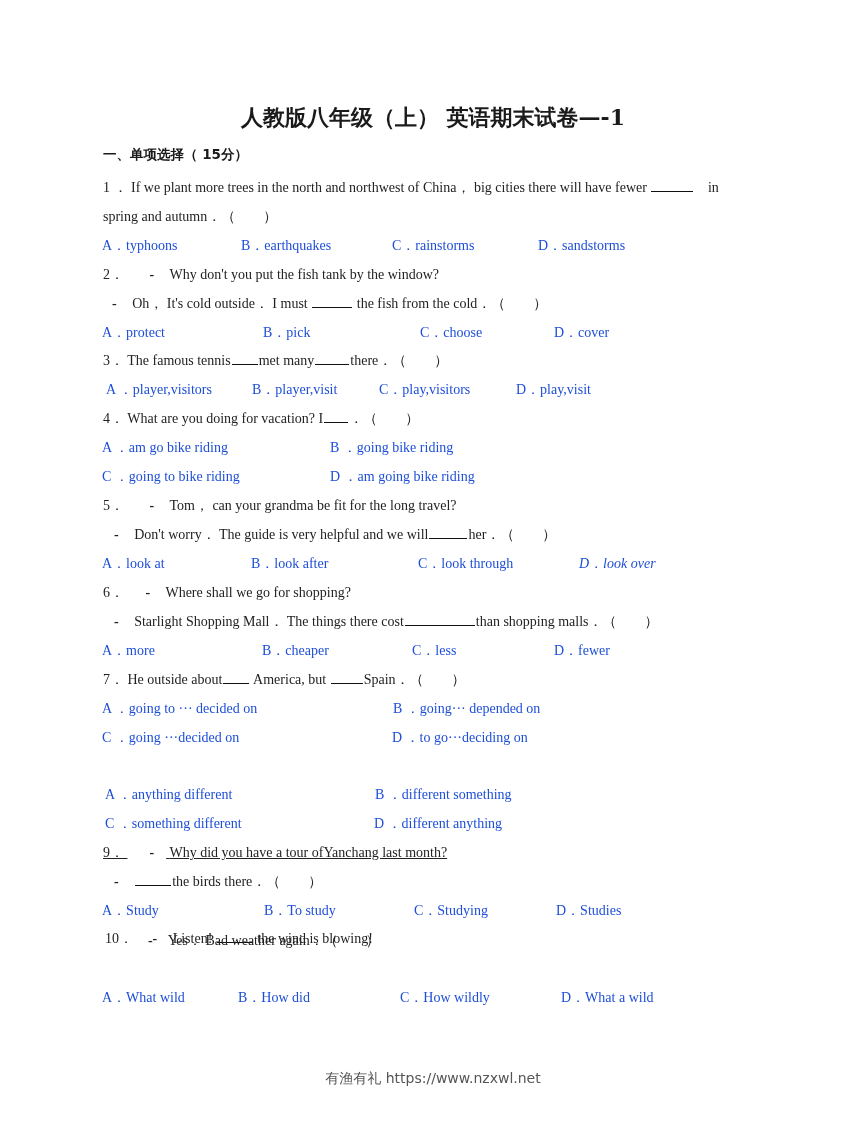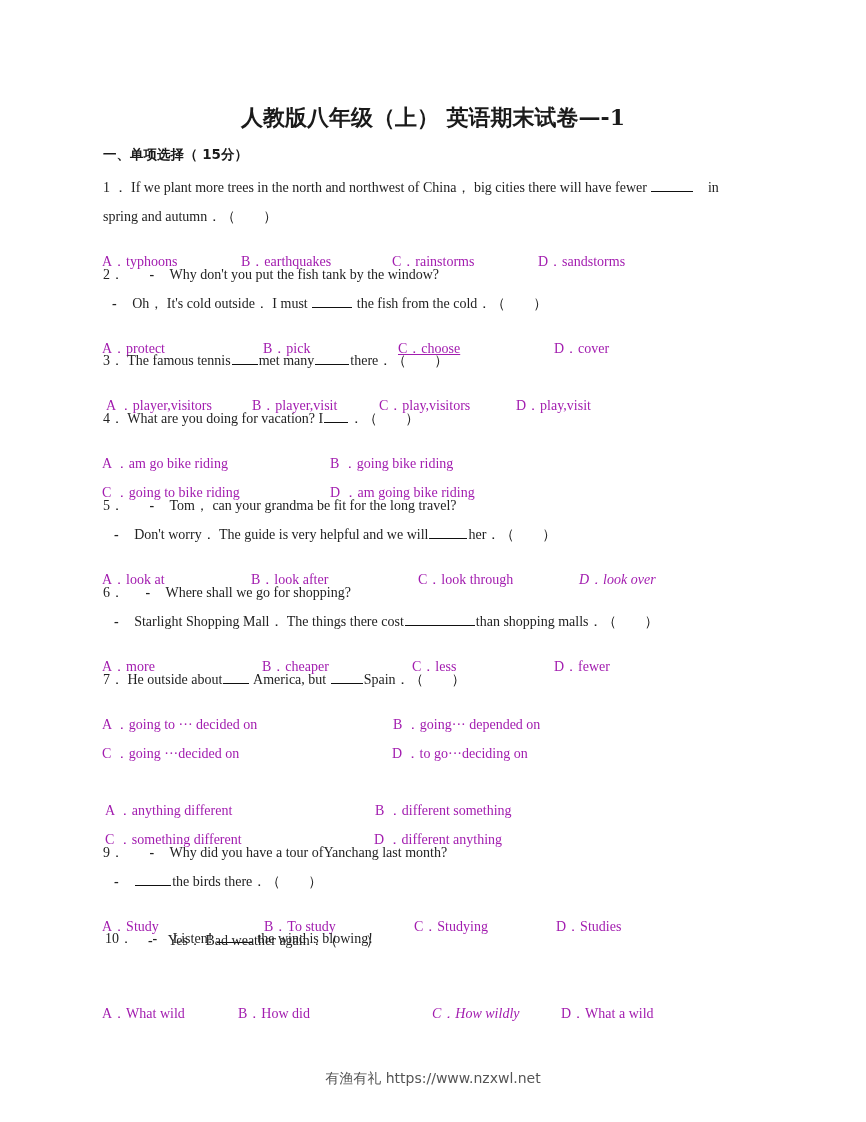--- a/index.html
+++ b/index.html
@@ -14,21 +14,21 @@
     letter-spacing: 0px;
   }
   .section {
     position: absolute; left: 103px; top: 146px;
     font-family: "DejaVu Sans", "Liberation Sans", sans-serif; font-weight: bold; font-size: 13.5px; color: #1a1a1a;
   }
   .line {
     position: absolute; font-size: 14px; white-space: nowrap; line-height: 18px; color: #222;
   }
   .blank { display: inline-block; border-bottom: 1.6px solid #111; height: 12px; vertical-align: baseline; margin: 0 1px; }
-  .opt { position: absolute; font-size: 14px; white-space: nowrap; line-height: 18px; color: #a21caf; margin-top: 16px; }
+  .opt { position: absolute; font-size: 14px; white-space: nowrap; line-height: 18px; color: #1d4ed8; }
   .dash { display: inline-block; font-weight: bold; margin: 0 12px 0 6px; }
   .footer {
     position: absolute; left: 0; width: 866px; top: 1070px; text-align: center;
     font-family: "DejaVu Sans", "Liberation Sans", sans-serif; font-size: 14px; color: #555;
   }
 </style>
 </head>
 <body>
 
 <div class="page">
@@ -56,21 +56,21 @@
     <span>Why don't you put the fish tank by the window?</span>
   </div>
   <div class="line" style="left:112px; top:295px;">
     <span class="dash" style="margin-left:0">-</span>
     <span>Oh， It's cold outside． I must</span>
     <span class="blank" style="width:40px"></span>
     <span>the fish from the cold．（　　）</span>
   </div>
   <div class="opt" style="left:102px; top:324px;">A．protect</div>
   <div class="opt" style="left:263px; top:324px;">B．pick</div>
-  <div class="opt" style="left:398px; top:324px;text-decoration:underline;">C．choose</div>
+  <div class="opt" style="left:420px; top:324px;">C．choose</div>
   <div class="opt" style="left:554px; top:324px;">D．cover</div>
 
   <div class="line" style="left:103px; top:352px;">
     <span>3．</span>
     <span>The famous tennis</span><span class="blank" style="width:26px"></span><span>met many</span><span class="blank" style="width:34px"></span><span>there．（　　）</span>
   </div>
   <div class="opt" style="left:106px; top:381px;">A ．player,visitors</div>
   <div class="opt" style="left:252px; top:381px;">B．player,visit</div>
   <div class="opt" style="left:379px; top:381px;">C．play,visitors</div>
   <div class="opt" style="left:516px; top:381px;">D．play,visit</div>
@@ -121,21 +121,21 @@
   <div class="opt" style="left:102px; top:700px;">A ．going to ··· decided on</div>
   <div class="opt" style="left:393px; top:700px;">B ．going··· depended on</div>
   <div class="opt" style="left:102px; top:729px;">C ．going ···decided on</div>
   <div class="opt" style="left:392px; top:729px;">D ．to go···deciding on</div>
 
   <div class="opt" style="left:105px; top:786px;">A ．anything different</div>
   <div class="opt" style="left:375px; top:786px;">B ．different something</div>
   <div class="opt" style="left:105px; top:815px;">C ．something different</div>
   <div class="opt" style="left:374px; top:815px;">D ．different anything</div>
 
-  <div class="line" style="left:103px; top:844px;">
+  <div class="line" style="left:103px; top:844px;text-decoration:underline;">
     <span>9．</span>
     <span class="dash" style="margin-left:22px">-</span>
     <span>Why did you have a tour ofYanchang last month?</span>
   </div>
   <div class="line" style="left:114px; top:873px;">
     <span class="dash" style="margin-left:0">-</span>
     <span class="blank" style="width:36px"></span><span>the birds there．（　　）</span>
   </div>
   <div class="opt" style="left:102px; top:902px;">A．Study</div>
   <div class="opt" style="left:264px; top:902px;">B．To study</div>
@@ -148,17 +148,17 @@
     <span>Listen!</span>
     <span class="blank" style="width:36px"></span>
     <span>the wind is blowing!</span>
   </div>
   <div class="line" style="left:114px; top:932px;margin-left:34px;">
     <span class="dash" style="margin-left:0">-</span>
     <span>Yes． Bad weather again．（　　）</span>
   </div>
   <div class="opt" style="left:102px; top:989px;">A．What wild</div>
   <div class="opt" style="left:238px; top:989px;">B．How did</div>
-  <div class="opt" style="left:432px; top:989px;font-style:italic;">C．How wildly</div>
+  <div class="opt" style="left:400px; top:989px;">C．How wildly</div>
   <div class="opt" style="left:561px; top:989px;">D．What a wild</div>
 
   <div class="footer">有渔有礼 https://www.nzxwl.net</div>
 </div>
 
 </body></html>

